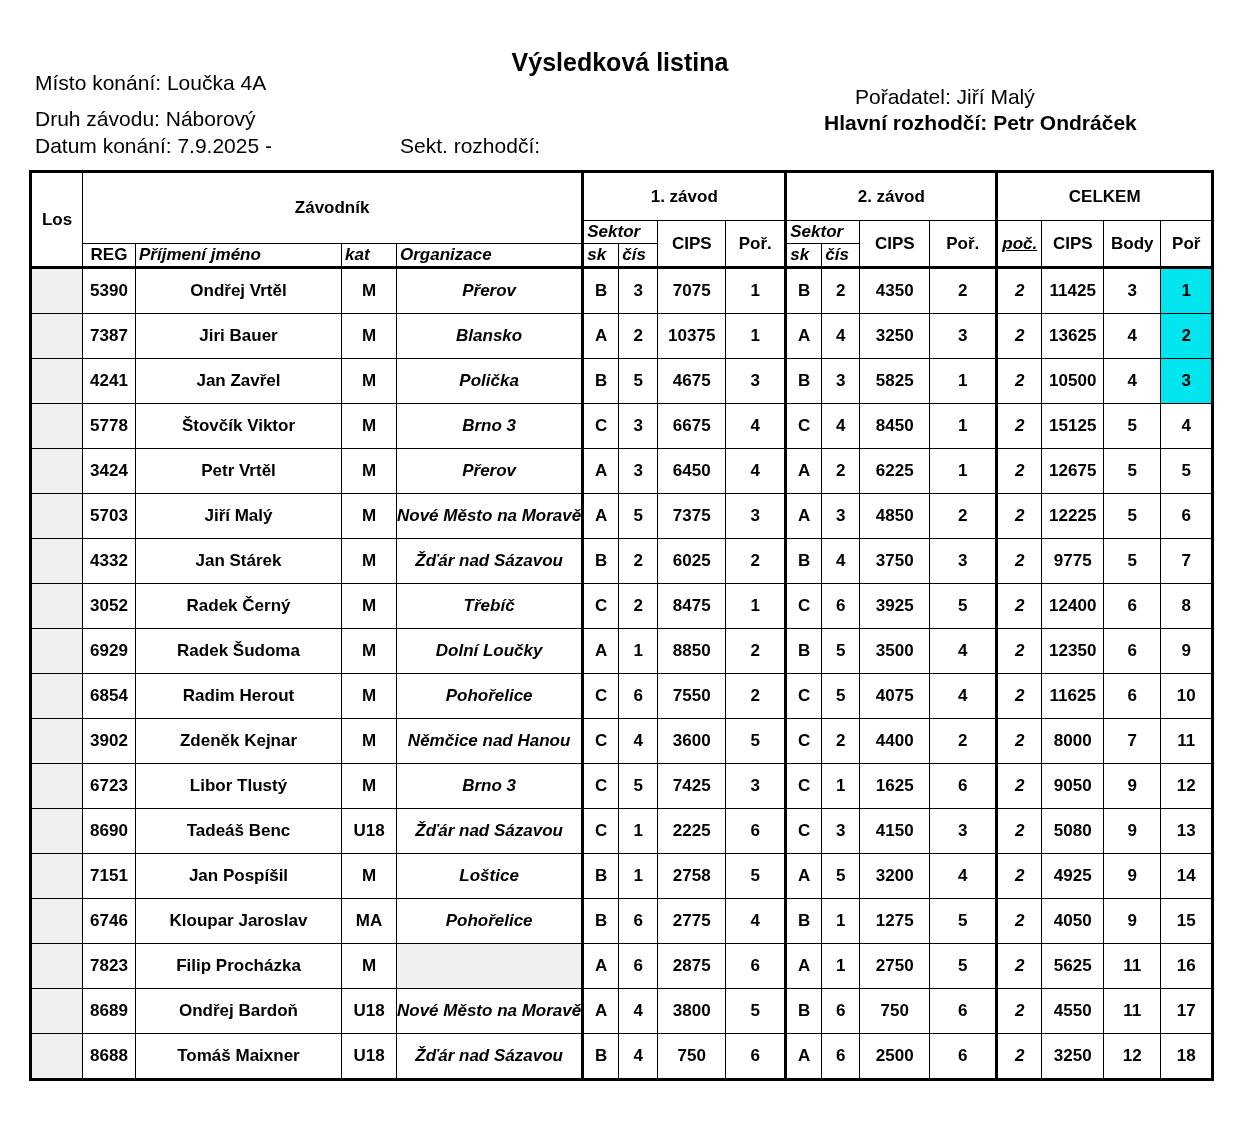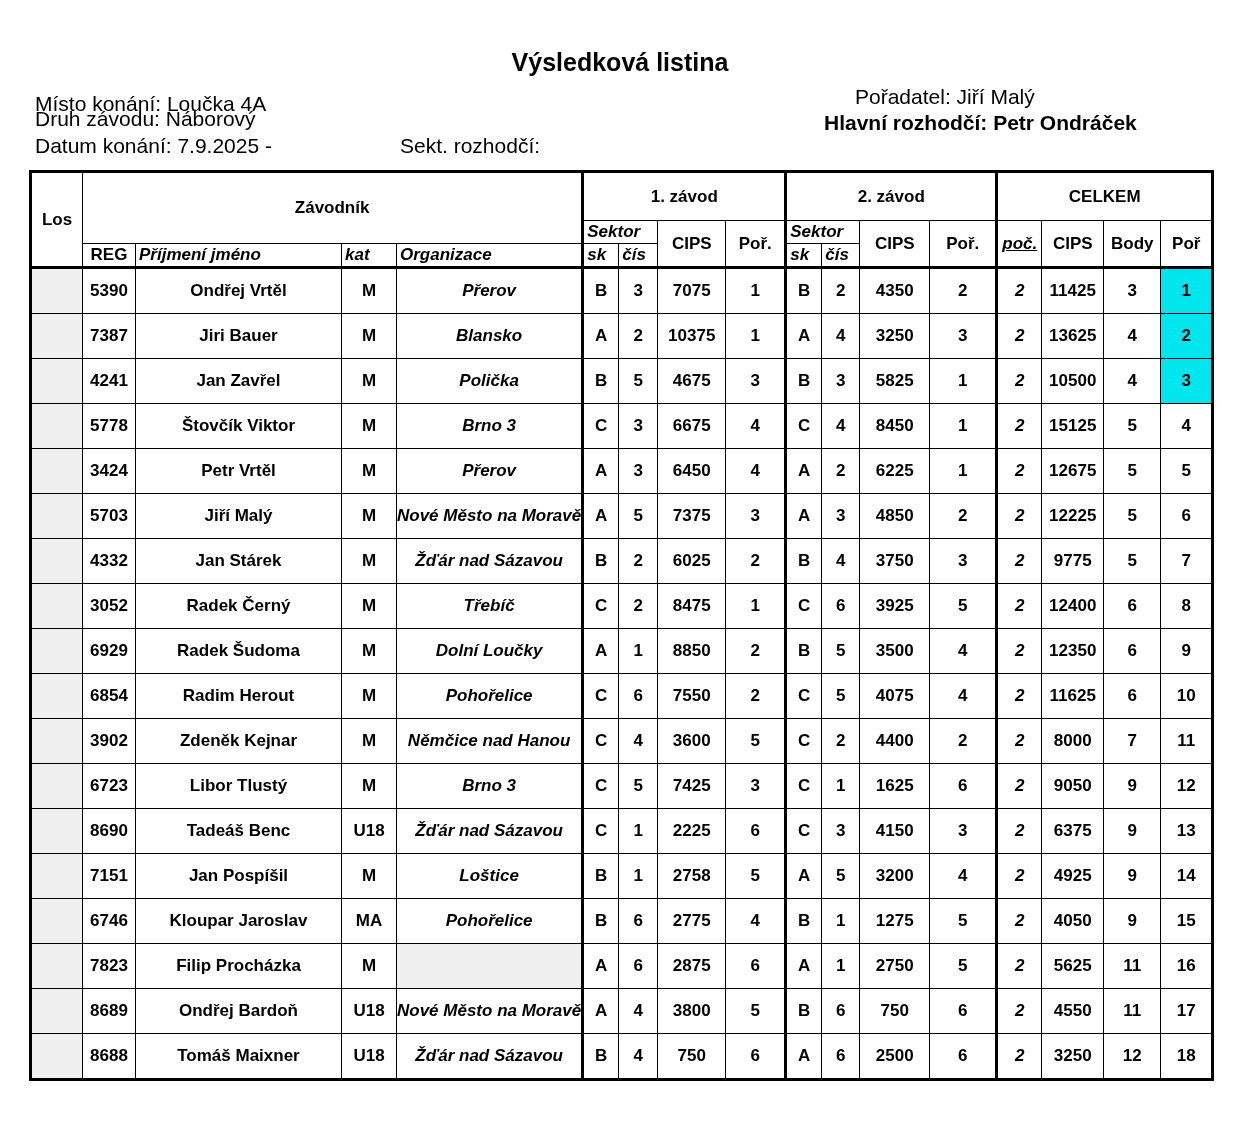--- a/index.html
+++ b/index.html
@@ -24,21 +24,21 @@
   td.por { font-size: 21px; }
   td.por.hl { background: #00e5ee; }
   tr.row td { height: 44px; }
   th.poc-h { font-style: italic; font-size: 14px; text-decoration: underline; }
   th.por-h { font-size: 21px; }
 </style>
 </head>
 <body>
 
 <div class="title">Výsledková listina</div>
-<div class="meta" style="left:35px; top:92px;">Místo konání: Loučka 4A</div>
+<div class="meta" style="left:35px; top:71px;">Místo konání: Loučka 4A</div>
 <div class="meta" style="left:35px; top:107px;">Druh závodu: Náborový</div>
 <div class="meta small" style="left:35px; top:134px;">Datum konání: 7.9.2025 -</div>
 <div class="meta small" style="left:400px; top:134px;text-align:center;">Sekt. rozhodčí:</div>
 <div class="meta small" style="left:855px; top:85px;">Pořadatel: Jiří Malý</div>
 <div class="meta small" style="left:824px; top:111px;font-weight:bold;">Hlavní rozhodčí: Petr Ondráček</div>
 
 <table class="res">
   <colgroup>
     <col style="width:52px">
       <col style="width:53px">
@@ -326,21 +326,21 @@
         <td class="org">Žďár nad Sázavou</td>
         <td class="thick-l">C</td>
         <td class="">1</td>
         <td class="cips">2225</td>
         <td class="">6</td>
         <td class="thick-l">C</td>
         <td class="">3</td>
         <td class="cips">4150</td>
         <td class="">3</td>
         <td class="poc thick-l">2</td>
-        <td class="cips">6375</td>
+        <td class="cips">5080</td>
         <td class="">9</td>
         <td class="por">13</td>
       </tr>
       <tr class="row">
         <td class="los"></td>
         <td class="reg">7151</td>
         <td class="name">Jan Pospíšil</td>
         <td class="kat">M</td>
         <td class="org">Loštice</td>
         <td class="thick-l">B</td>

